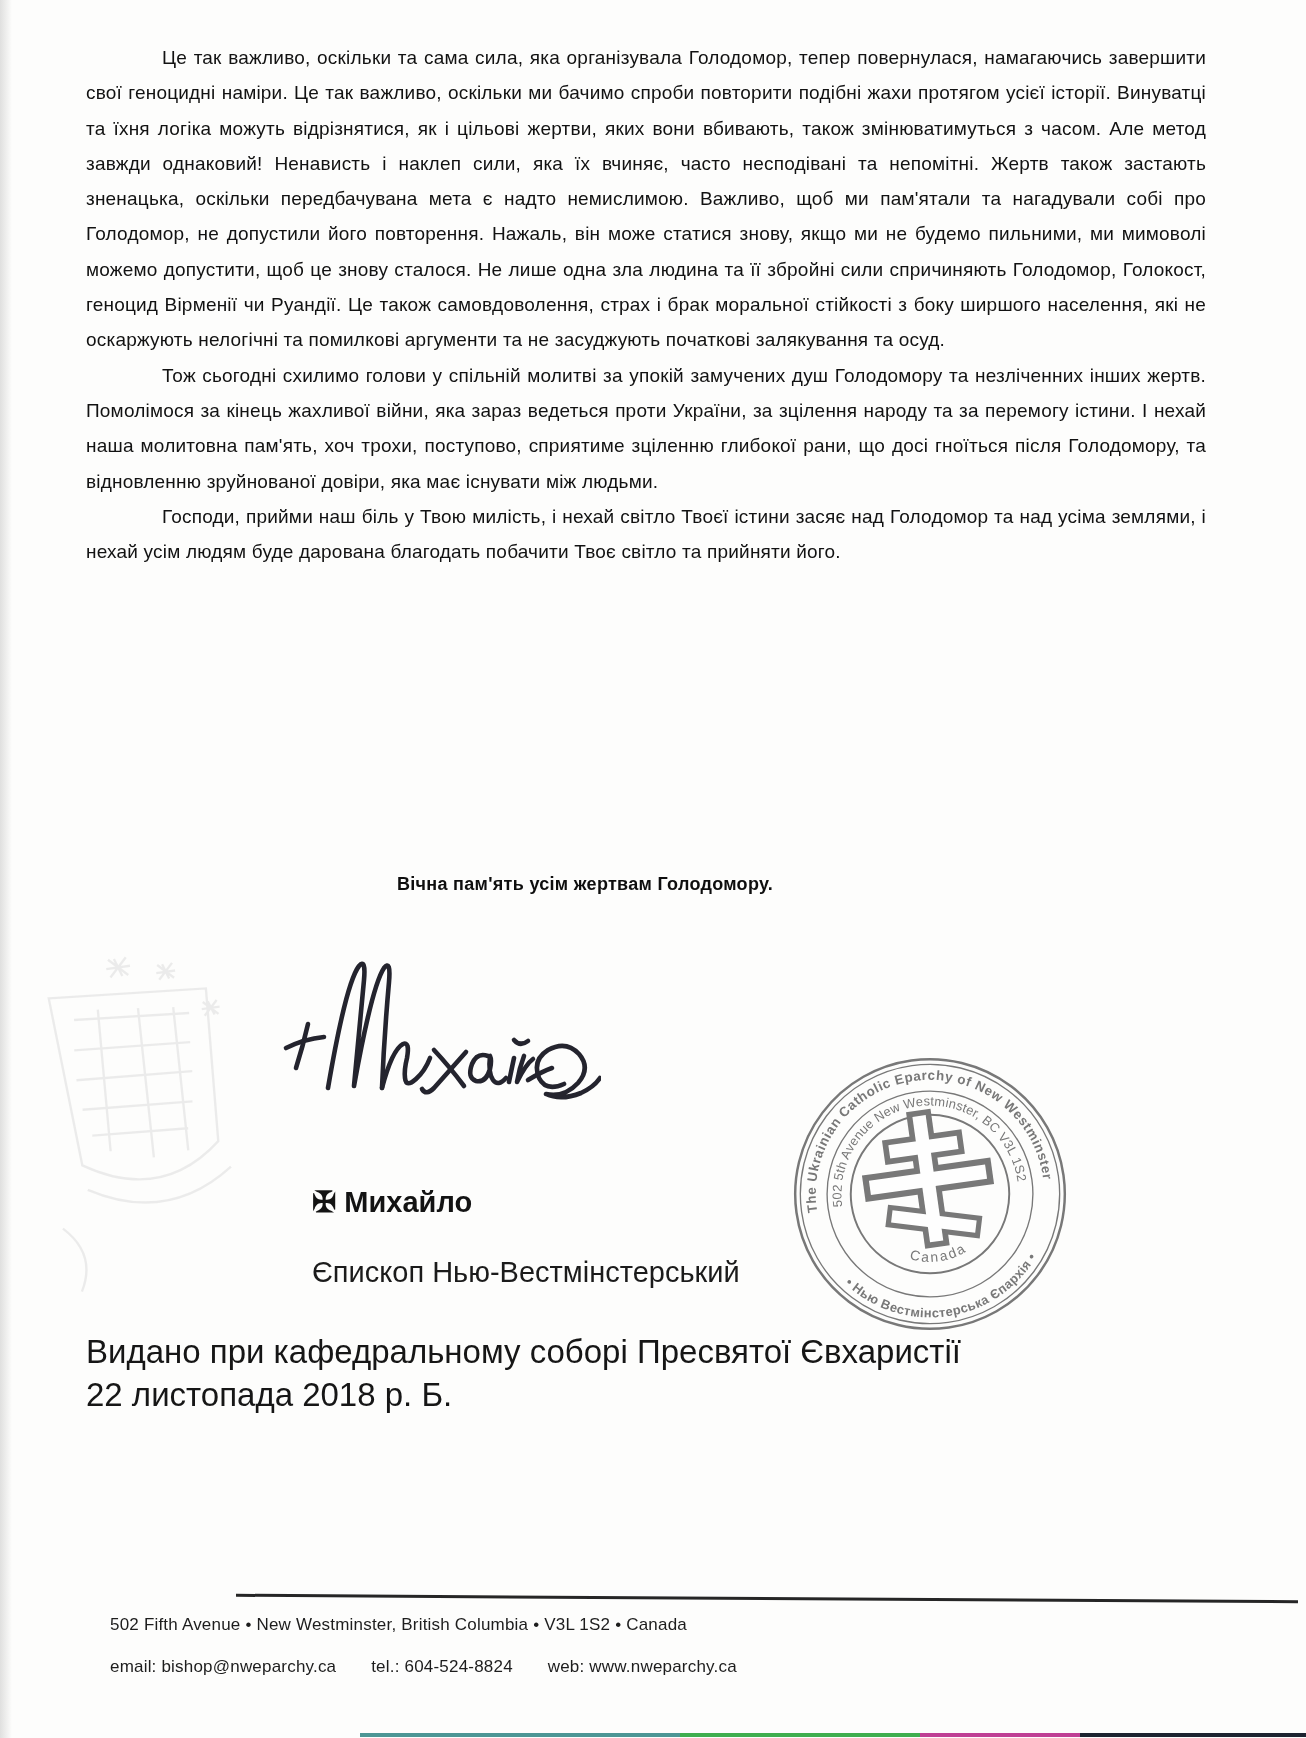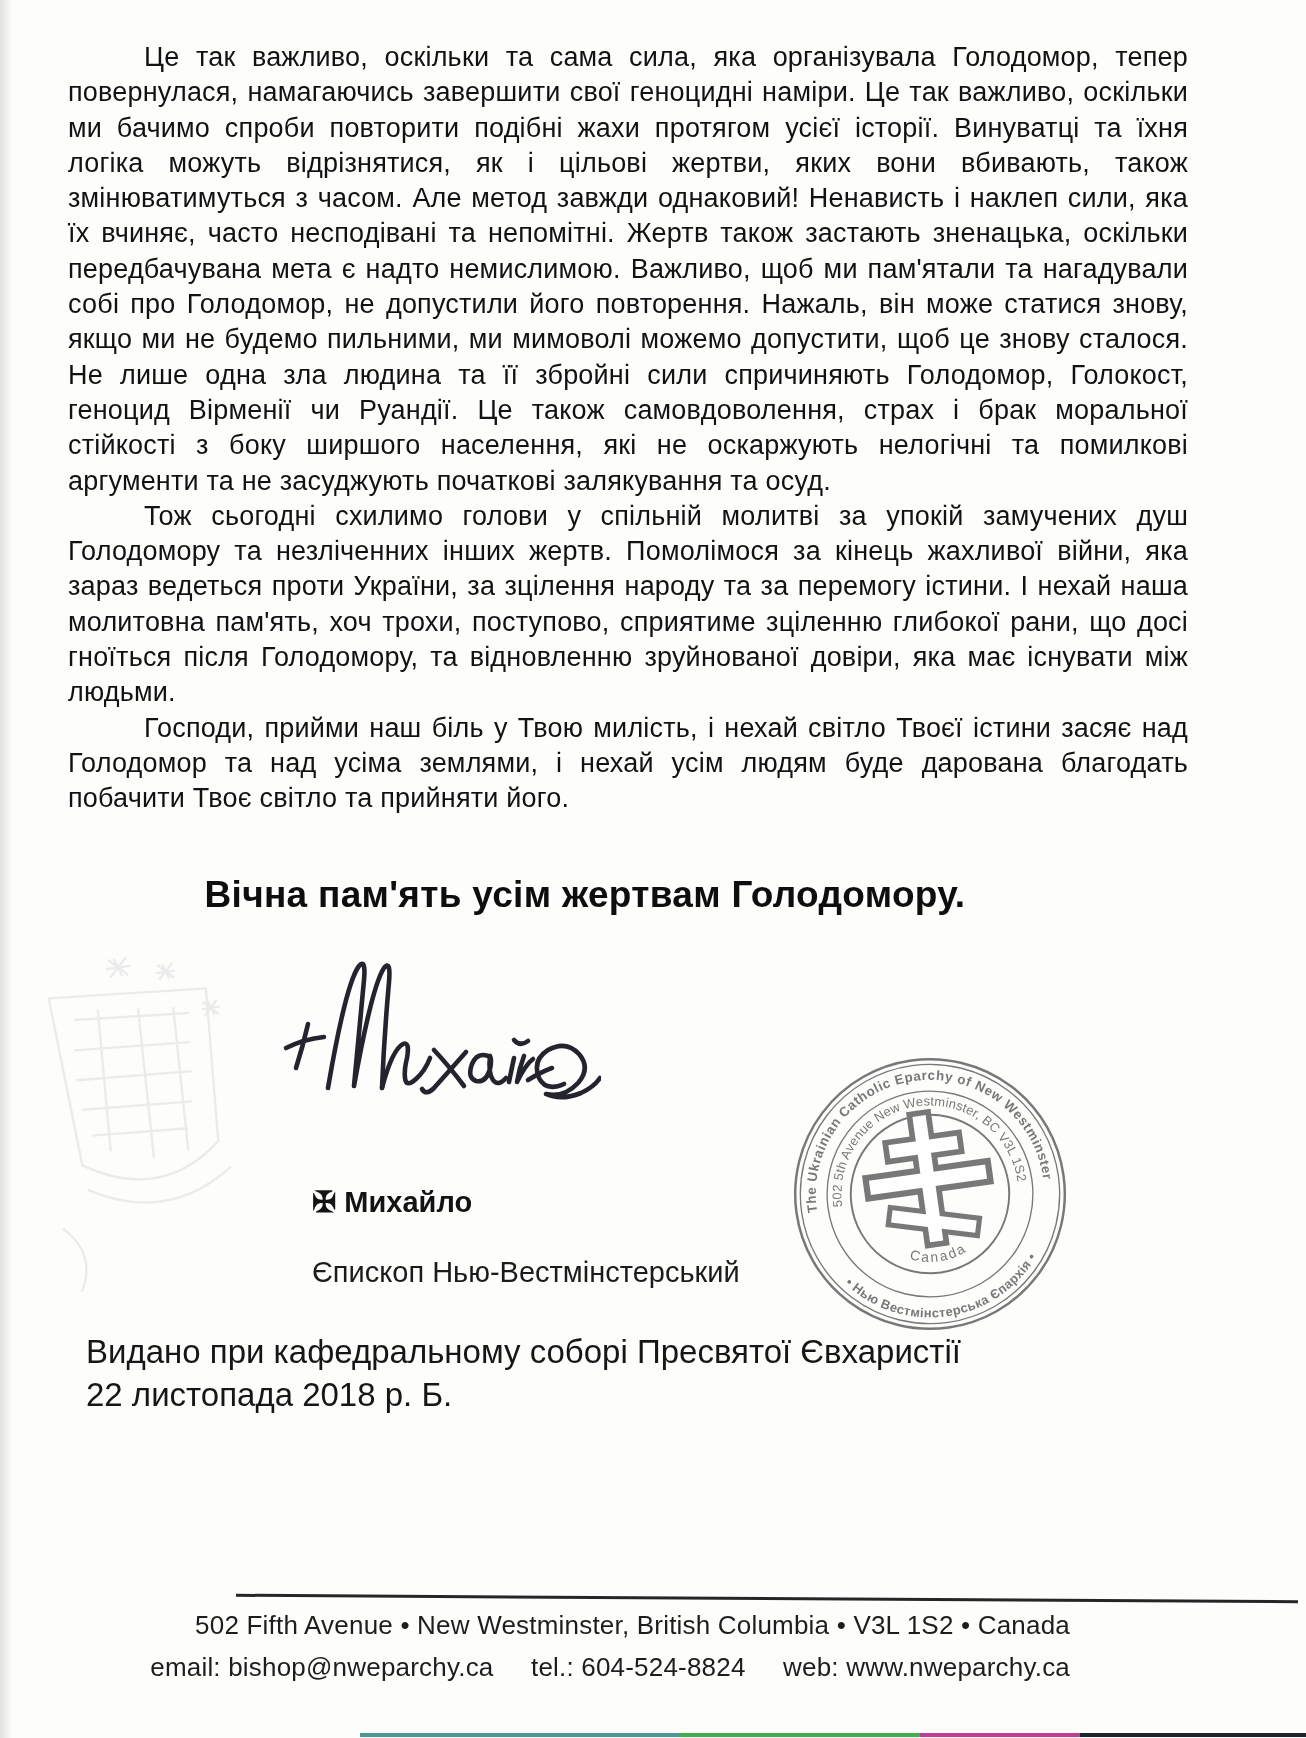--- a/index.html
+++ b/index.html
@@ -7,45 +7,45 @@
     position:relative;width:1306px;height:1738px;background:#fdfdfc;
     font-family:"Liberation Sans",sans-serif;color:#141414;overflow:hidden;
     margin:0 auto;
   }
   .page::before{ 
     content:"";position:absolute;left:0;top:0;width:12px;height:100%;
     background:linear-gradient(to right, rgba(90,90,90,.18), rgba(0,0,0,0));
     pointer-events:none;
   }
   .body-text{
-    position:absolute;left:68px;top:40px;width:1120px;
-    font-size:27px;line-height:35.3px;text-align:justify;color:#121212;
+    position:absolute;left:86px;top:40px;width:1120px;
+    font-size:19px;line-height:35.3px;text-align:justify;color:#121212;
     letter-spacing:.2px;
   }
   .body-text p{margin:0;text-indent:76px;}
   .memorial{
     position:absolute;left:0;top:874px;width:1170px;text-align:center;
-    font-size:37px;font-weight:bold;letter-spacing:.3px;color:#0e0e0e;
+    font-size:18px;font-weight:bold;letter-spacing:.3px;color:#0e0e0e;
   }
   .signature-svg{position:absolute;left:256px;top:928px;width:345px;height:240px;}
   .sig-block{position:absolute;left:312px;top:1183px;font-size:29px;line-height:38px;}
   .sig-name{font-weight:bold;color:#131313;}
   .sig-title{color:#1b1b1b;margin-top:32px;}
   .issued{position:absolute;left:86px;top:1330px;font-size:33px;line-height:43px;color:#161616;}
   .emboss{position:absolute;left:18px;top:915px;width:270px;height:400px;opacity:.20;}
   .seal{position:absolute;left:788px;top:1052px;width:284px;height:284px;opacity:.92;}
   .seal text{font-family:"Liberation Sans",sans-serif;fill:#6d6d6d;}
   .seal .ring{stroke:#6d6d6d;fill:none;}
   .footer-rule{
     position:absolute;left:236px;top:1597px;width:1062px;height:2.5px;
     background:#262626;transform:rotate(.35deg);
   }
   .footer{
-    position:absolute;left:110px;top:1608px;width:960px;text-align:right;
-    font-size:26px;line-height:34px;color:#1d1d1d;letter-spacing:.2px;
+    position:absolute;left:110px;top:1608px;width:960px;text-align:left;
+    font-size:17px;line-height:34px;color:#1d1d1d;letter-spacing:.2px;
   }
   .footer .contact span{display:inline-block;}
   .footer .contact .mid{margin:8px 30px;}
   .edge-strip{
     position:absolute;left:360px;bottom:1px;height:4px;display:flex;
   }
   .edge-strip .seg{height:100%;}
   .seg.c1{width:320px;background:#4d9695;}
   .seg.c2{width:240px;background:#3fae4e;}
   .seg.c3{width:160px;background:#bf3f94;}

